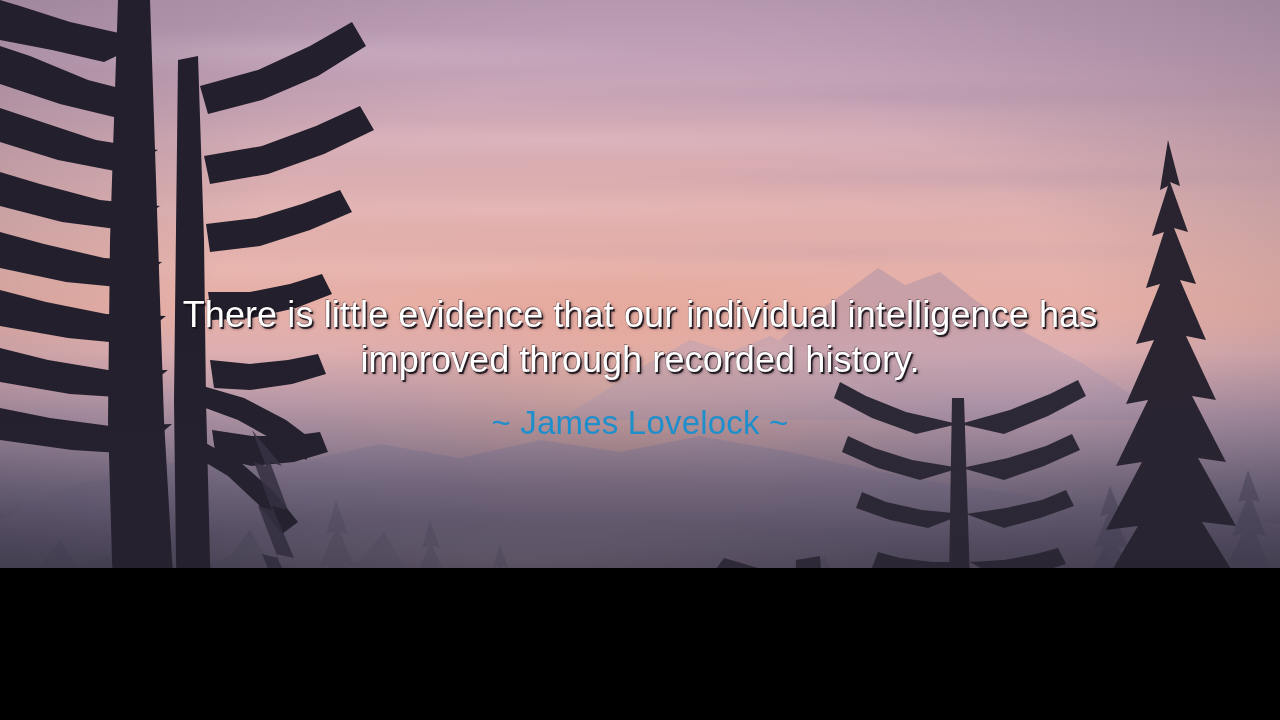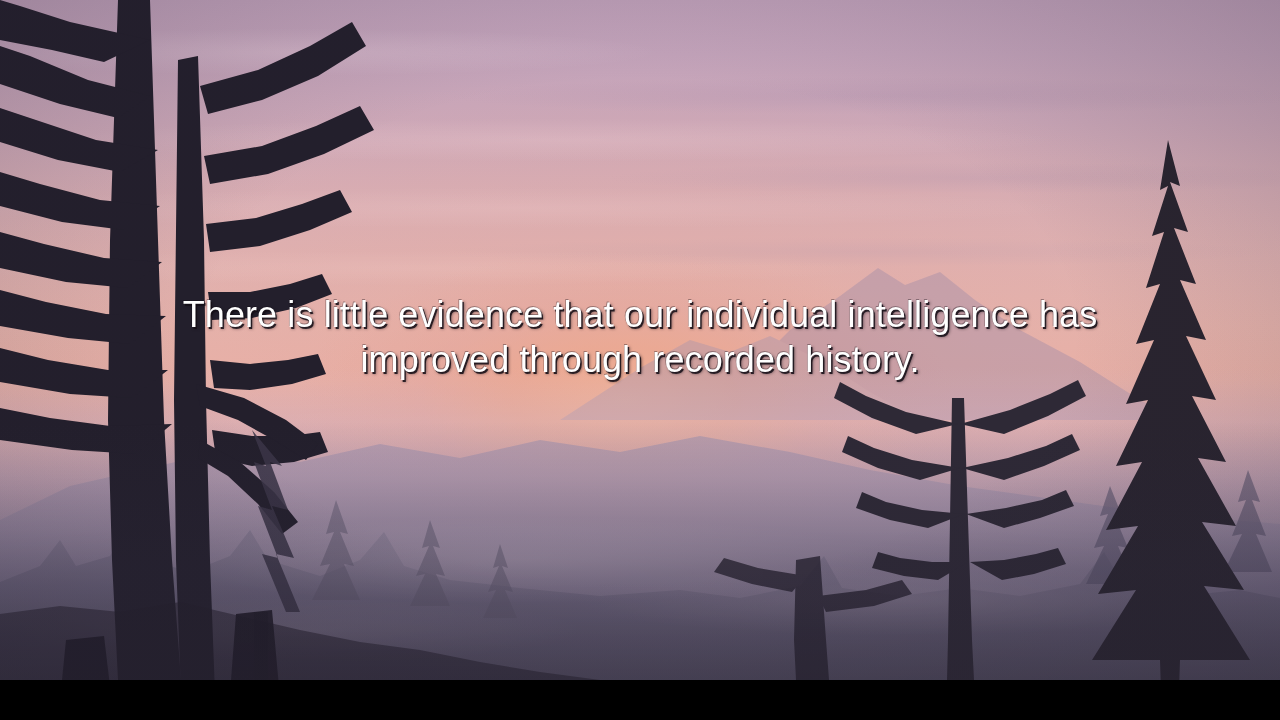--- a/index.html
+++ b/index.html
@@ -4,21 +4,21 @@
 <title>Quote Image</title>
 <style>
   html, body {
     margin: 0;
     padding: 0;
     background: #000;
   }
   #stage {
     position: relative;
     width: 1280px;
-    height: 680px;
+    height: 568px;
     overflow: hidden;
     font-family: "Liberation Sans", sans-serif;
     background: #b79ab5;
   }
 
   
   .layer { position: absolute; inset: 0; }
 
   
   #sky {
@@ -234,15 +234,16 @@
     <g fill="#1c1824" opacity="0.92">
       <path d="M236 614 L272 610 L282 720 L228 720 Z"></path>
       <path d="M66 640 L104 636 L114 720 L58 720 Z"></path>
     </g>
   </svg>
 
   <div class="layer" id="vignette"></div>
 
   <div id="text-block">
     <p id="quote-text">There is little evidence that our individual intelligence has improved through recorded history.</p>
+    <p id="author-line">~ James Lovelock ~</p>
   </div>
 
 </div>
 
 </body></html>

